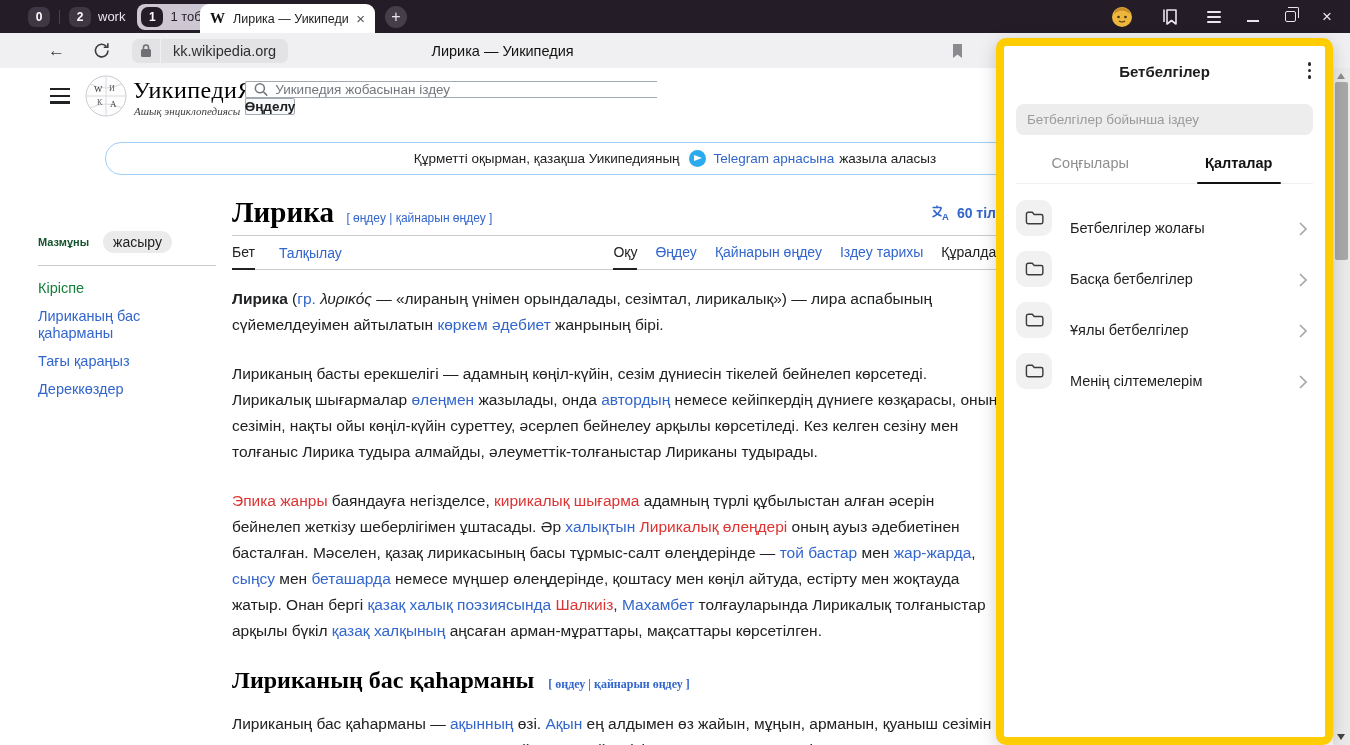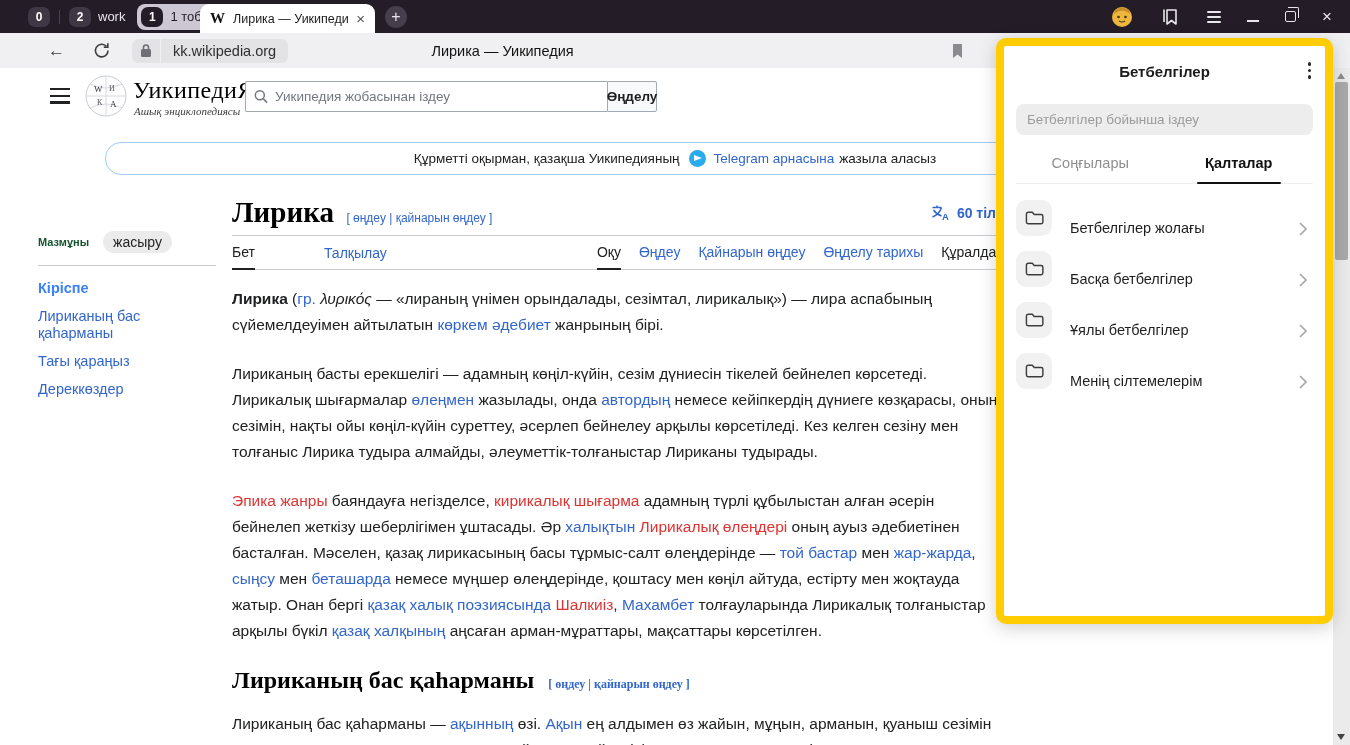--- a/index.html
+++ b/index.html
@@ -42,45 +42,45 @@
   .panel-notch { position:absolute; left:1233px; top:28px; width:16px; height:16px; background:#fdfdfd; transform:rotate(45deg); border-radius:3px; box-shadow:0 0 3px rgba(0,0,0,.15); }
   .red-dot { position:absolute; left:1282px; top:39px; width:7px; height:7px; border-radius:50%; background:#e5493a; }
 
   
   .page { position:absolute; left:0; top:68px; width:1333px; height:677px; background:#fff; }
   .wp-hamb { position:absolute; left:50px; top:20px; display:flex; flex-direction:column; gap:4.5px; }
   .wp-hamb i { display:block; width:20px; height:2.2px; background:#202122; }
   .wp-logo { position:absolute; left:84px; top:6px; }
   .wp-wordmark { position:absolute; left:133px; top:9px; font-family:"Liberation Serif", serif; font-size:24px; color:#000; letter-spacing:.5px; }
   .wp-tagline { position:absolute; left:134px; top:37px; font-family:"Liberation Serif", serif; font-style:italic; font-size:11px; color:#3a3a3a; }
-  .wp-search { position:absolute; left:245px; top:13px; width:412px; height:31px; display:flex; }
+  .wp-search { position:absolute; left:245px; top:13px; width:412px; height:31px; display:flex;flex-direction:column; }
   .wp-search-box { flex:1; border:1px solid #a2a9b1; border-right:none; border-radius:2px 0 0 2px; display:flex; align-items:center; padding:0 8px; gap:7px; background:#fff; }
   .wp-search-box input { border:none; outline:none; font-size:13.5px; color:#222; width:100%; background:transparent; font-family:"Liberation Sans", sans-serif;}
   .wp-search-box input::placeholder { color:#72777d; }
   .wp-search-btn { width:50px; border:1px solid #a2a9b1; border-radius:0 2px 2px 0; background:#f8f9fa; font-size:13.5px; font-weight:bold; color:#202122; display:flex; align-items:center; justify-content:center; }
   .banner { position:absolute; left:105px; top:74px; width:1140px; height:33px; border:1px solid #9fcdf6; border-radius:16px; background:#fff; display:flex; align-items:center; justify-content:center; gap:5px; font-size:13.5px; color:#202122; }
   .seg-tg { display:inline-block; width:17px; height:17px; background:#2aabee; border-radius:50%; position:relative; vertical-align:-4px; margin:0 3px 0 4px; }
   .seg-tg:after { content:""; position:absolute; left:5px; top:5px; border-left:8px solid #fff; border-top:3.5px solid transparent; border-bottom:3.5px solid transparent; }
 
   
   .toc { position:absolute; left:38px; top:163px; width:178px; font-size:14.5px; }
   .toc-head { display:flex; align-items:center; gap:14px; padding-bottom:12px; border-bottom:1px solid #c8ccd1; }
   .toc-title { font-weight:bold; font-size:11px; color:#14532d; }
   .toc-hide { background:#ebebeb; border-radius:11px; padding:3px 10px; font-size:14px; color:#202122; }
   .toc-items { margin-top:14px; display:flex; flex-direction:column; gap:11px; }
   .toc-item { color:#36c; line-height:17px; }
-  .toc-item.active { color:#3b82f6; font-weight:bold; }
+  .toc-item.active { color:#15803d; font-weight:normal; }
 
   
   .article { position:absolute; left:232px; top:128px; width:772px; }
   .art-title-row { position:relative; border-bottom:1px solid #c8ccd1; padding-bottom:6px; }
   .art-title { display:inline; font-family:"Liberation Serif", serif; font-size:29px; color:#000; }
   .edit-links { font-size:12px; color:#36c; margin-left:8px; }
   .lang-box { position:absolute; right:8px; top:8px; display:flex; align-items:center; gap:6px; color:#36c; font-weight:bold; font-size:14px; }
-  .page-tabs { position:relative; display:flex; align-items:flex-end; height:34px; border-bottom:1px solid #c8ccd1; font-size:14px;gap:45px; }
+  .page-tabs { position:relative; display:flex; align-items:flex-end; height:34px; border-bottom:1px solid #c8ccd1; font-size:14px; }
   .ptab { margin-right:24px; padding-bottom:8px; color:#36c; }
   .ptab.black { color:#202122; }
   .ptab.active { color:#202122; border-bottom:2px solid #202122; margin-bottom:-1px; }
   .page-tabs .right { position:absolute; right:0; bottom:0; display:flex; }
   .page-tabs .right .ptab { margin-right:0; margin-left:18px; }
   .art-body { margin-top:16px; font-size:15.5px; line-height:26px; color:#202122; }
   .art-body p { margin-bottom:23px; }
   .seg-b { font-weight:bold; }
   .seg-i { font-style:italic; }
   .seg-blue { color:#36c; }
@@ -88,21 +88,21 @@
   .sec-head { font-family:"Liberation Serif", serif; font-size:24px; color:#000; margin:6px 0 14px; }
   .sec-head .edit-links { font-size:12px; }
 
   
   .scrollbar { position:absolute; left:1333px; top:68px; width:17px; height:677px; background:#ebebeb; }
   .sb-up { position:absolute; top:5px; left:4px; width:0; height:0; border-left:4.5px solid transparent; border-right:4.5px solid transparent; border-bottom:6px solid #8d8d8d; }
   .sb-down { position:absolute; bottom:5px; left:4px; width:0; height:0; border-left:4.5px solid transparent; border-right:4.5px solid transparent; border-top:6px solid #444; }
   .sb-thumb { position:absolute; top:14px; left:2px; width:13px; height:178px; background:#a9a9a9; border-radius:2px; }
 
   
-  .bm-panel { position:absolute; left:996px; top:38px; width:337px; height:586px; background:#fff; border:8px solid #ffcd02; border-radius:10px; box-shadow:0 4px 18px rgba(0,0,0,.18); padding:13px 12px; }
+  .bm-panel { position:absolute; left:996px; top:38px; width:337px; height:707px; background:#fff; border:8px solid #ffcd02; border-radius:10px; box-shadow:0 4px 18px rgba(0,0,0,.18); padding:13px 12px; }
   .bm-head { position:relative; height:24px; display:flex; align-items:center; justify-content:center; }
   .bm-title { font-size:15px; font-weight:bold; color:#1c1c1c; }
   .bm-dots { position:absolute; right:2px; top:3px; display:flex; flex-direction:column; gap:3px; }
   .bm-dots i { width:3.5px; height:3.5px; border-radius:50%; background:#2a2a2a; }
   .bm-search { margin-top:21px; height:31px; background:#ededed; border-radius:8px; display:flex; align-items:center; padding:0 11px; }
   .bm-search input { border:none; outline:none; background:transparent; width:100%; font-size:13.5px; color:#333; font-family:"Liberation Sans", sans-serif; }
   .bm-search input::placeholder { color:#9b9b9b; }
   .bm-tabs { margin-top:10px; display:flex; border-bottom:1px solid #efefef; }
   .bm-tab { flex:1; text-align:center; padding:10px 0 12px; font-size:14.5px; color:#8f8f8f; position:relative; }
   .bm-tab.active { color:#111; font-weight:bold; }
@@ -246,21 +246,21 @@
           <span>60 тіл</span>
         </span>
       </div>
       <div class="page-tabs">
         <span class="ptab black active">Бет</span>
         <span class="ptab">Талқылау</span>
         <span class="right">
           <span class="ptab black active">Оқу</span>
           <span class="ptab">Өңдеу</span>
           <span class="ptab">Қайнарын өңдеу</span>
-          <span class="ptab">Өңделу тарихы</span>
+          <span class="ptab">Іздеу тарихы</span>
           <span class="ptab black">Құралдар</span>
         </span>
       </div>
       <div class="art-body">
         <p><span class="seg-b">Лирика</span><span class="seg-plain"> (</span><span class="seg-blue">гр.</span><span class="seg-i"> λυρικός</span><span class="seg-plain"> — «лираның үнімен орындалады, сезімтал, лирикалық») — лира аспабының сүйемелдеуімен айтылатын </span><span class="seg-blue">көркем әдебиет</span><span class="seg-plain"> жанрының бірі.</span></p>
         <p><span class="seg-plain">Лириканың басты ерекшелігі — адамның көңіл-күйін, сезім дүниесін тікелей бейнелеп көрсетеді. Лирикалық шығармалар </span><span class="seg-blue">өлеңмен</span><span class="seg-plain"> жазылады, онда </span><span class="seg-blue">автордың</span><span class="seg-plain"> немесе кейіпкердің дүниеге көзқарасы, оның сезімін, нақты ойы көңіл-күйін суреттеу, әсерлеп бейнелеу арқылы көрсетіледі. Кез келген сезіну мен толғаныс Лирика тудыра алмайды, әлеуметтік-толғаныстар Лириканы тудырады.</span></p>
         <p><span class="seg-red">Эпика жанры</span><span class="seg-plain"> баяндауға негізделсе, </span><span class="seg-red">кирикалық шығарма</span><span class="seg-plain"> адамның түрлі құбылыстан алған әсерін бейнелеп жеткізу шеберлігімен ұштасады. Әр </span><span class="seg-blue">халықтын</span><span class="seg-plain"> </span><span class="seg-red">Лирикалық өлеңдері</span><span class="seg-plain"> оның ауыз әдебиетінен басталған. Мәселен, қазақ лирикасының басы тұрмыс-салт өлеңдерінде — </span><span class="seg-blue">той бастар</span><span class="seg-plain"> мен </span><span class="seg-blue">жар-жарда</span><span class="seg-plain">, </span><span class="seg-blue">сыңсу</span><span class="seg-plain"> мен </span><span class="seg-blue">беташарда</span><span class="seg-plain"> немесе мүңшер өлеңдерінде, қоштасу мен көңіл айтуда, естірту мен жоқтауда жатыр. Онан бергі </span><span class="seg-blue">қазақ халық поэзиясында</span><span class="seg-plain"> </span><span class="seg-red">Шалкиіз</span><span class="seg-plain">, </span><span class="seg-blue">Махамбет</span><span class="seg-plain"> толғауларында Лирикалық толғаныстар арқылы бүкіл </span><span class="seg-blue">қазақ халқының</span><span class="seg-plain"> аңсаған арман-мұраттары, мақсаттары көрсетілген.</span></p>
         <h2 class="sec-head">
           <span>Лириканың бас қаһарманы</span>
           <span class="edit-links">[ өңдеу | қайнарын өңдеу ]</span>

